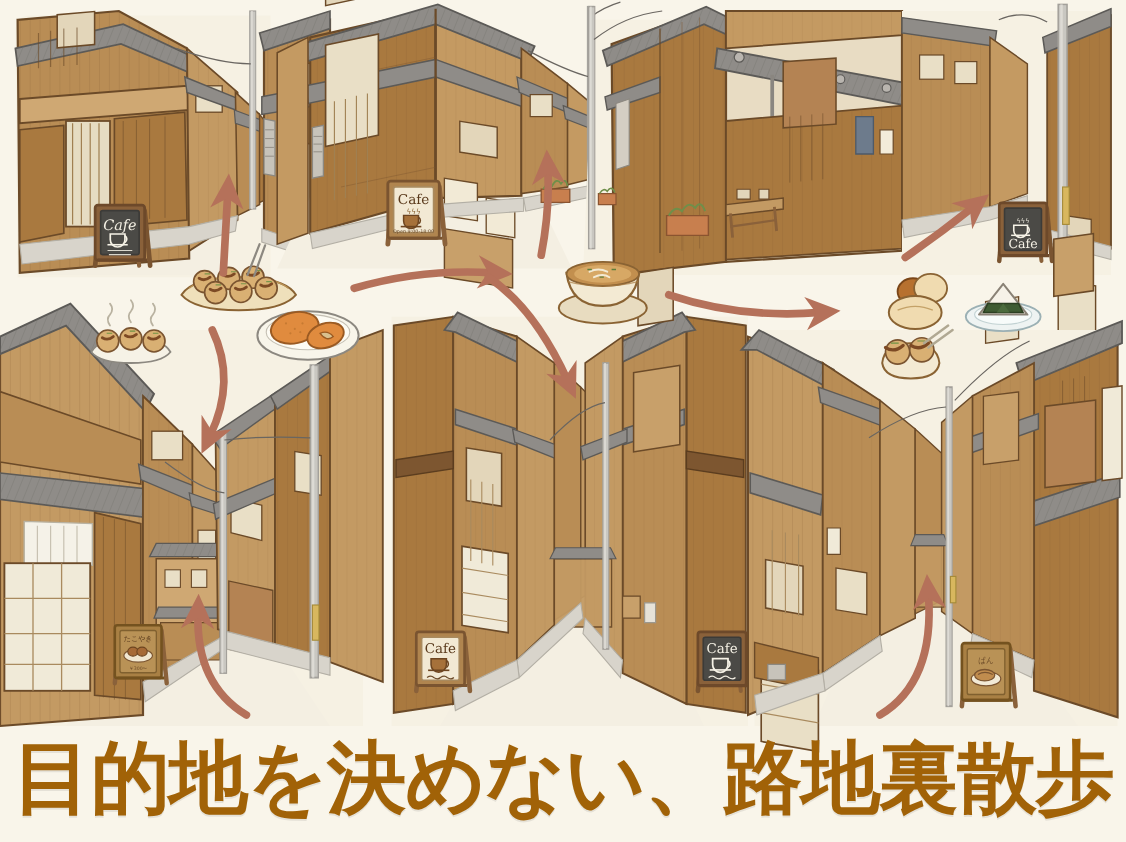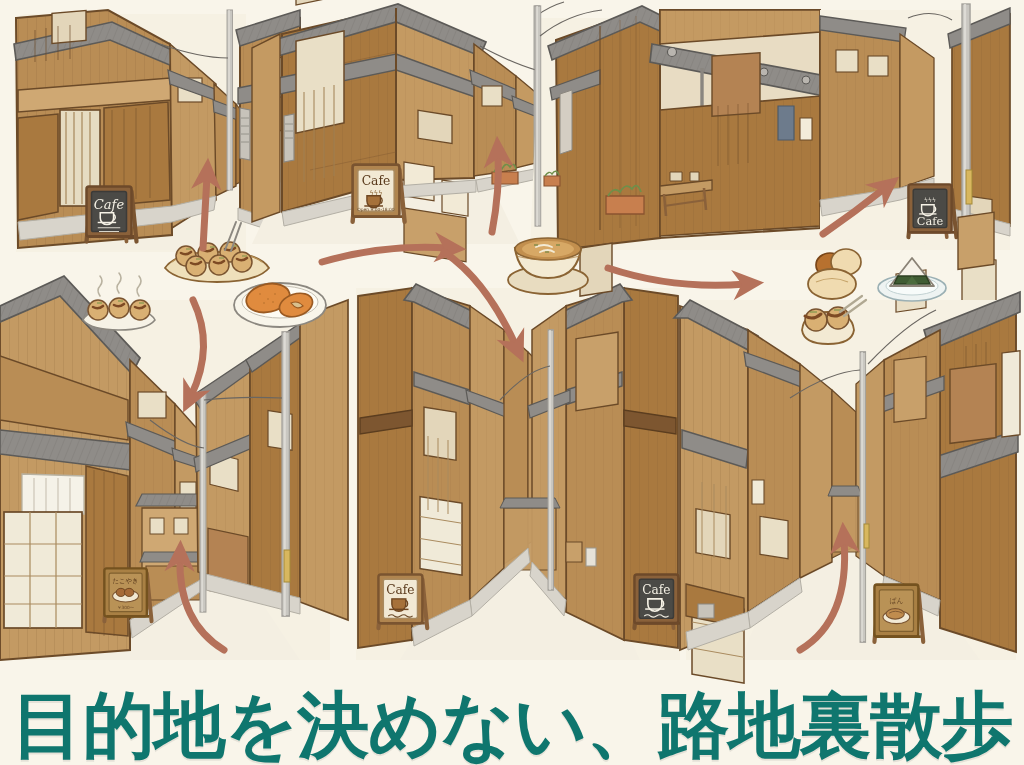--- a/index.html
+++ b/index.html
@@ -5,26 +5,26 @@
   html,body{margin:0;padding:0;}
   body{
     width:1024px;height:765px;
     background:#f9f5ea;
     font-family:"Liberation Sans", sans-serif;
     overflow:hidden;
   }
   #stage{position:relative;width:1024px;height:765px;background:#f9f5ea;overflow:hidden;}
   #art{position:absolute;left:0;top:0;width:1024px;height:765px;}
   .caption{
-    position:absolute;left:0;bottom:4px;width:1024px;
+    position:absolute;left:0;bottom:22px;width:1024px;
     text-align:center;
     font-size:72px;
     font-weight:bold;
     letter-spacing:-1px;
-    color:#0f766e;
+    color:#a16207;
     font-family:"DejaVu Sans","Liberation Sans",sans-serif;
     text-shadow:0 2px 0 rgba(0,0,0,.08);
     line-height:1;
     white-space:nowrap;
   }
 </style>
 </head>
 <body>
 
 <div id="stage">

